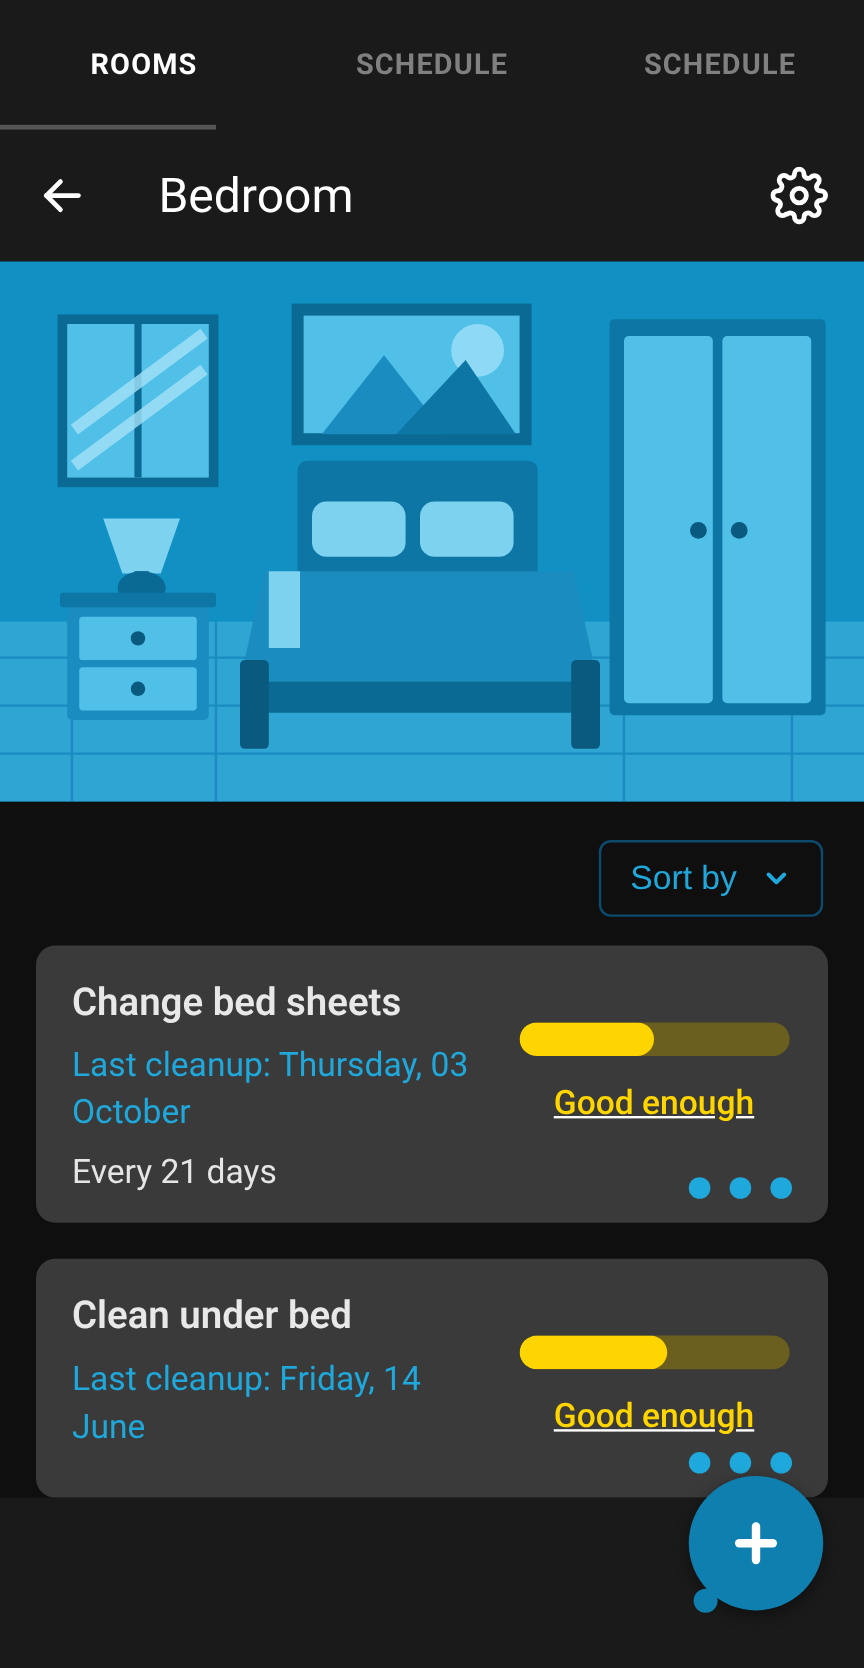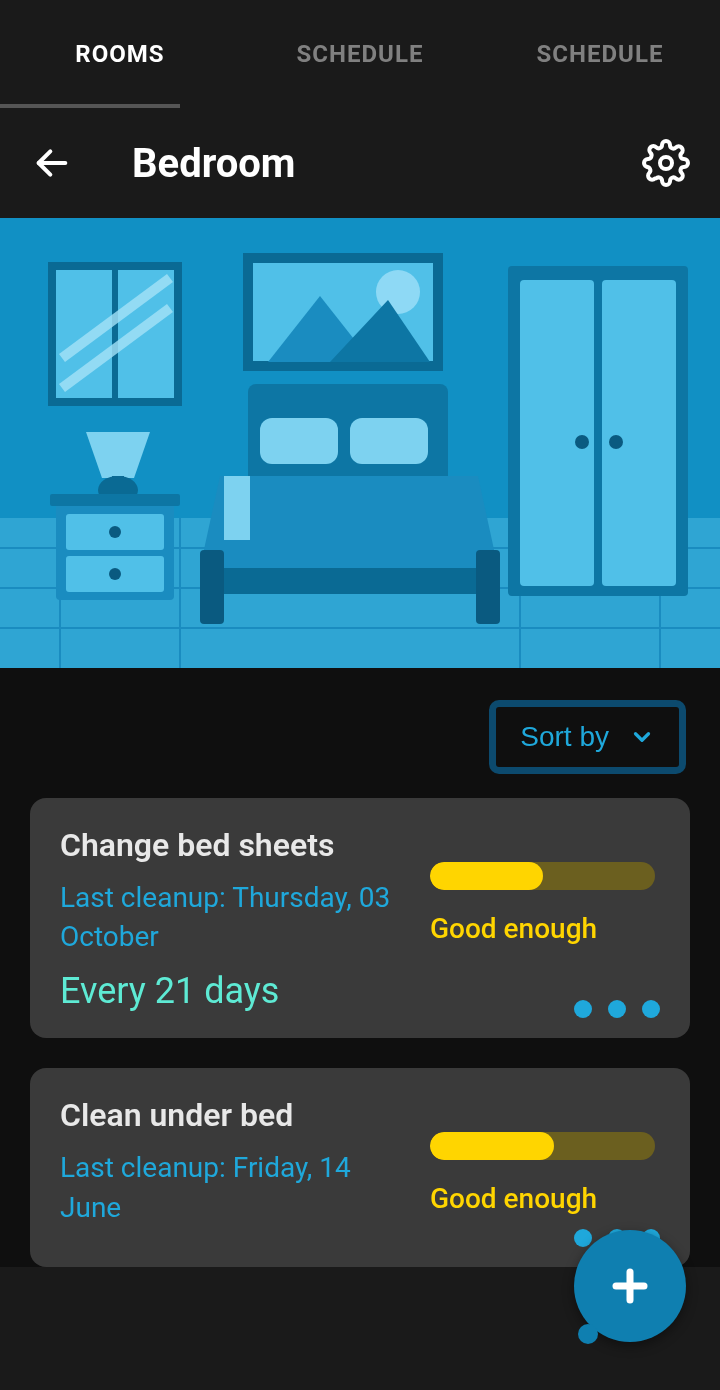--- a/index.html
+++ b/index.html
@@ -7,35 +7,35 @@
   body { background: #1a1a1a; }
 
   .tabs { display: flex; height: 108px; align-items: center; background: #1a1a1a; }
   .tab { flex: 1; text-align: center; font-size: 24px; font-weight: 700; letter-spacing: 1px; color: #808080; cursor: pointer; line-height: 1.2; padding: 0 8px; }
   .tab.active { color: #fff; }
   .tab-underline { position: absolute; bottom: 0; left: 0; width: 180px; height: 4px; background: #555; }
   .tabs-wrap { position: relative; }
 
   .header { display: flex; align-items: center; height: 110px; padding: 0 28px; background: #1a1a1a; }
   .back-btn { width: 48px; height: 48px; display: flex; align-items: center; justify-content: center; cursor: pointer; }
-  .page-title { font-size: 40px; font-weight: 700; margin-left: 56px; flex: 1; }
+  .page-title { font-size: 40px; font-weight: 400; margin-left: 56px; flex: 1; }
   .gear-btn { width: 52px; height: 52px; display: flex; align-items: center; justify-content: center; cursor: pointer; }
 
   .illustration { width: 720px; height: 450px; background: #1190c4; position: relative; overflow: hidden; }
 
   .content { padding: 0 30px; background: #0f0f0f; }
   .sort-row { display: flex; justify-content: flex-end; padding: 32px 4px 24px; }
-  .sort-btn { border: 7px solid #0c4a6e; color: #1fa8db; border-radius: 10px; padding: 14px 24px; font-size: 28px; font-weight: 500; display: flex; align-items: center; gap: 20px; cursor: pointer; background: transparent; }
+  .sort-btn { border: 2px solid #0c4a6e; color: #1fa8db; border-radius: 10px; padding: 14px 24px; font-size: 28px; font-weight: 500; display: flex; align-items: center; gap: 20px; cursor: pointer; background: transparent; }
 
   .card { background: #3a3a3a; border-radius: 16px; padding: 28px 30px 26px; margin-bottom: 30px; position: relative; display: flex; gap: 34px; }
   .card-left { flex: 1; }
   .card-title { font-size: 32px; font-weight: 600; color: #e8e8e8; margin-bottom: 14px; }
   .card-sub { font-size: 28px; color: #1fa8db; line-height: 1.4; margin-bottom: 14px; }
-  .card-freq { font-size: 36px; color: #5eead4; }
-  .card-right { width: 230px; display: flex; flex-direction: column; align-items: flex-start; padding-top: 36px; }
+  .card-freq { font-size: 28px; color: #e5e5e5; }
+  .card-right { width: 230px; display: flex; flex-direction: column; align-items: center; padding-top: 36px; text-decoration: underline; }
   .progress { width: 225px; height: 28px; background: #6b5f1f; border-radius: 14px; overflow: hidden; margin-bottom: 22px; }
   .progress-fill { height: 100%; background: #ffd500; border-radius: 14px; }
   .status-text { font-size: 28px; color: #ffd500; font-weight: 500; }
   .dots { position: absolute; bottom: 20px; right: 30px; display: flex; gap: 16px; cursor: pointer; }
   .dot { width: 18px; height: 18px; border-radius: 50%; background: #1fa8db; }
 
   .fab { position: absolute; bottom: 48px; right: 34px; width: 112px; height: 112px; border-radius: 56px; background: #0f7fb0; display: flex; align-items: center; justify-content: center; cursor: pointer; box-shadow: 0 4px 12px rgba(0,0,0,0.4); }
   .fab::after { content: ""; position: absolute; left: 4px; bottom: -2px; width: 20px; height: 20px; background: #0f7fb0; border-radius: 50%; }
 
   svg { display: block; }

